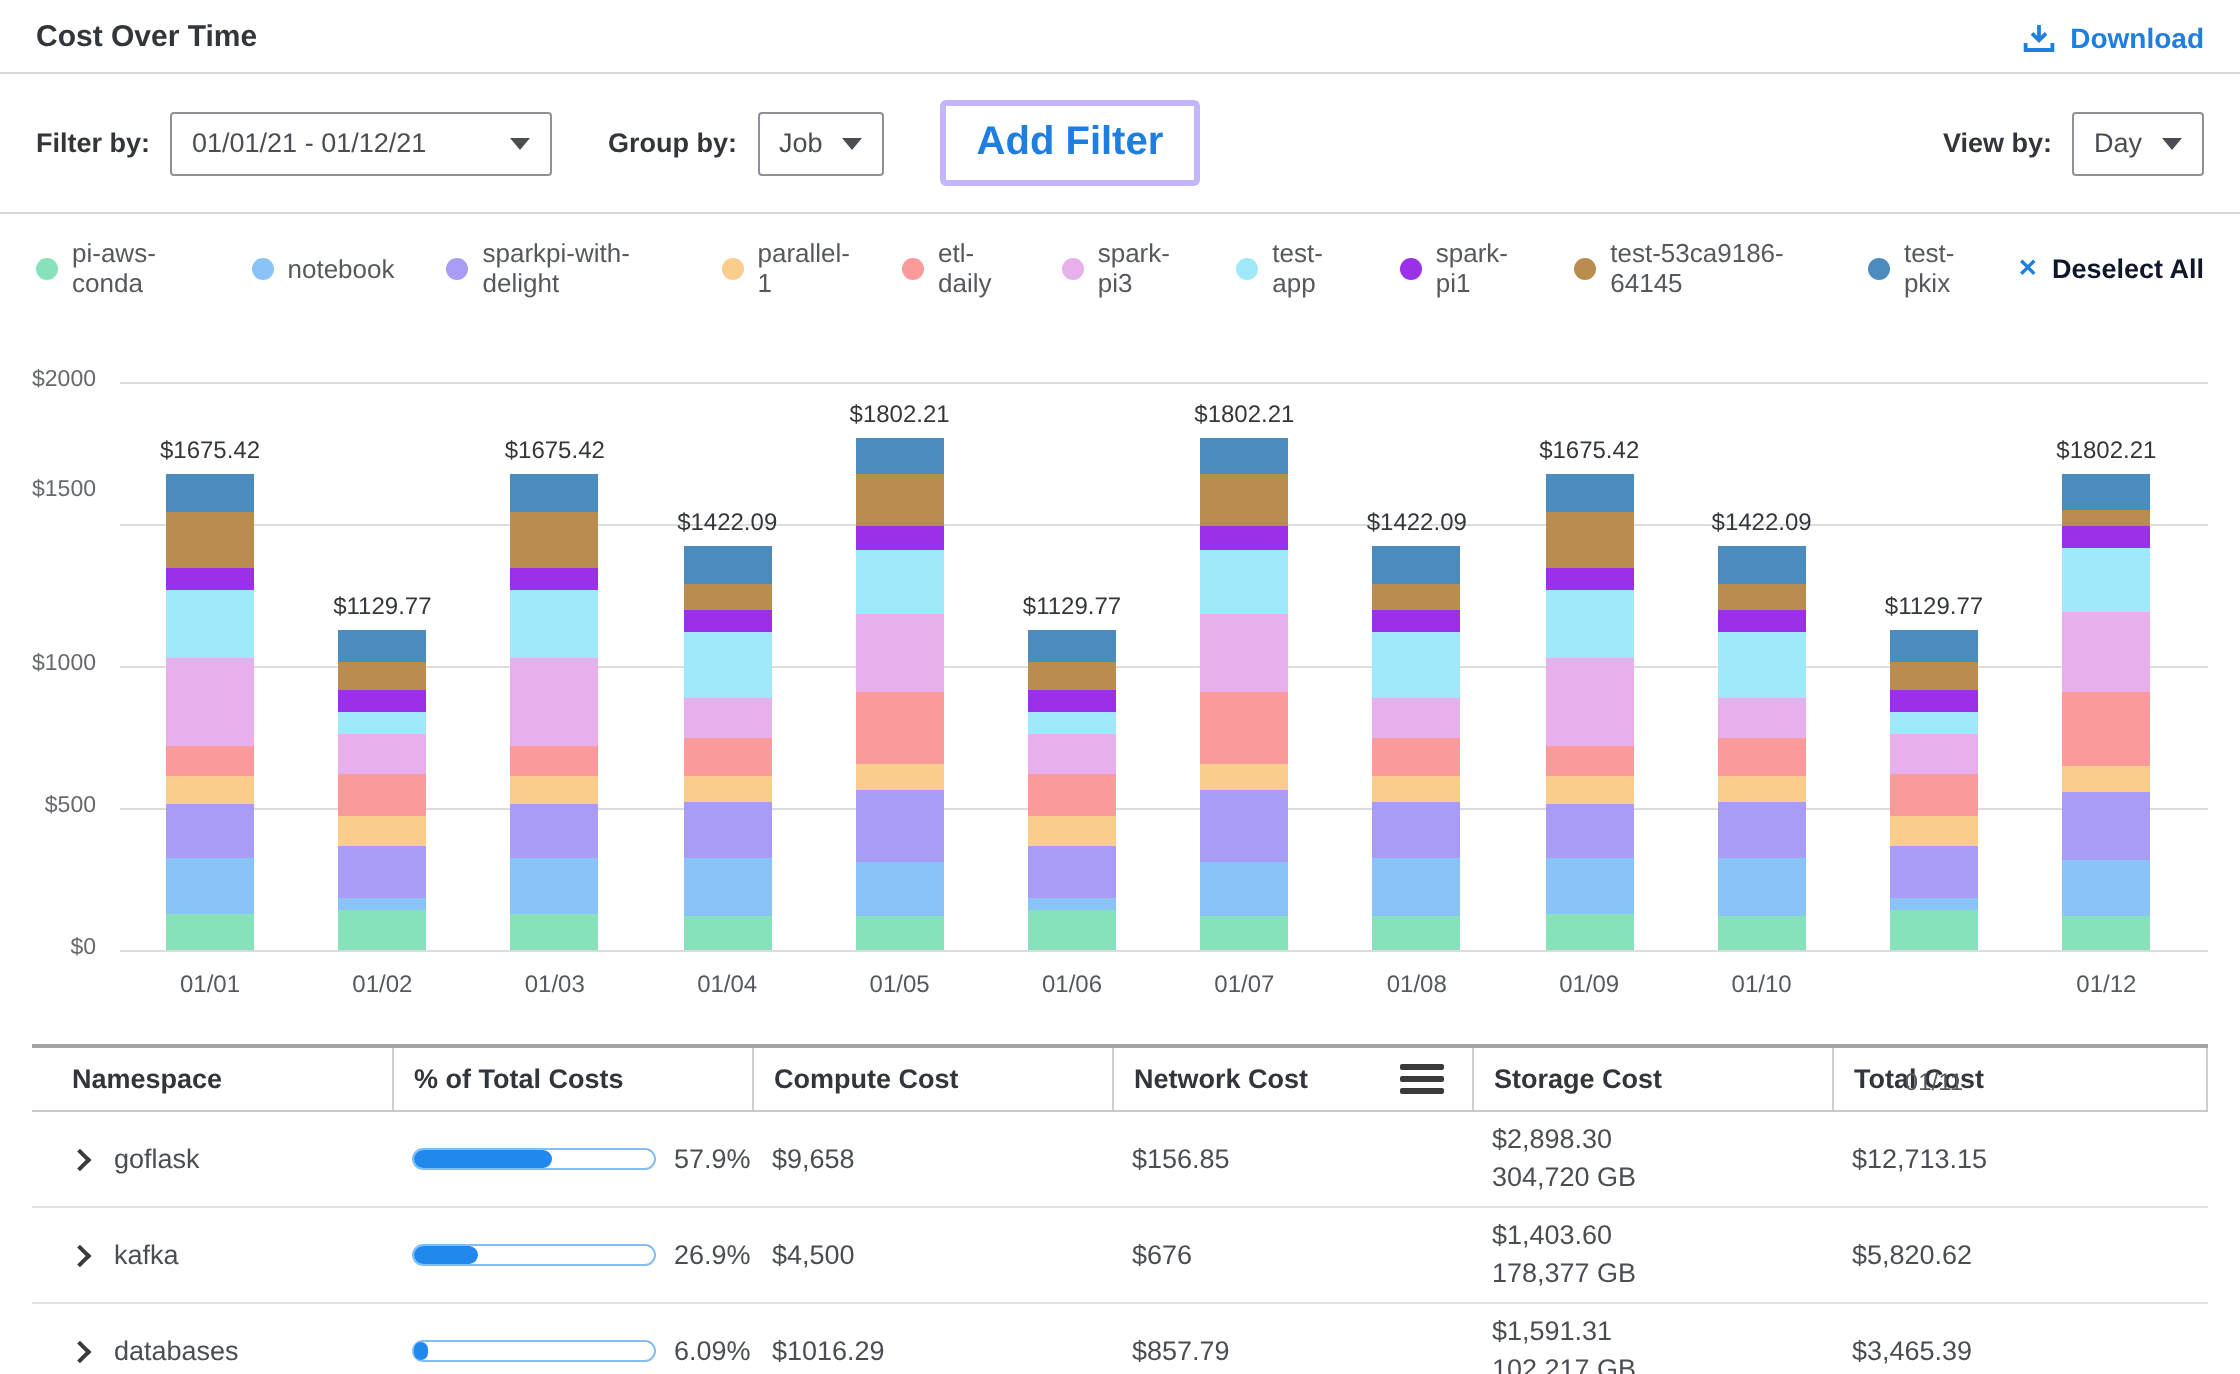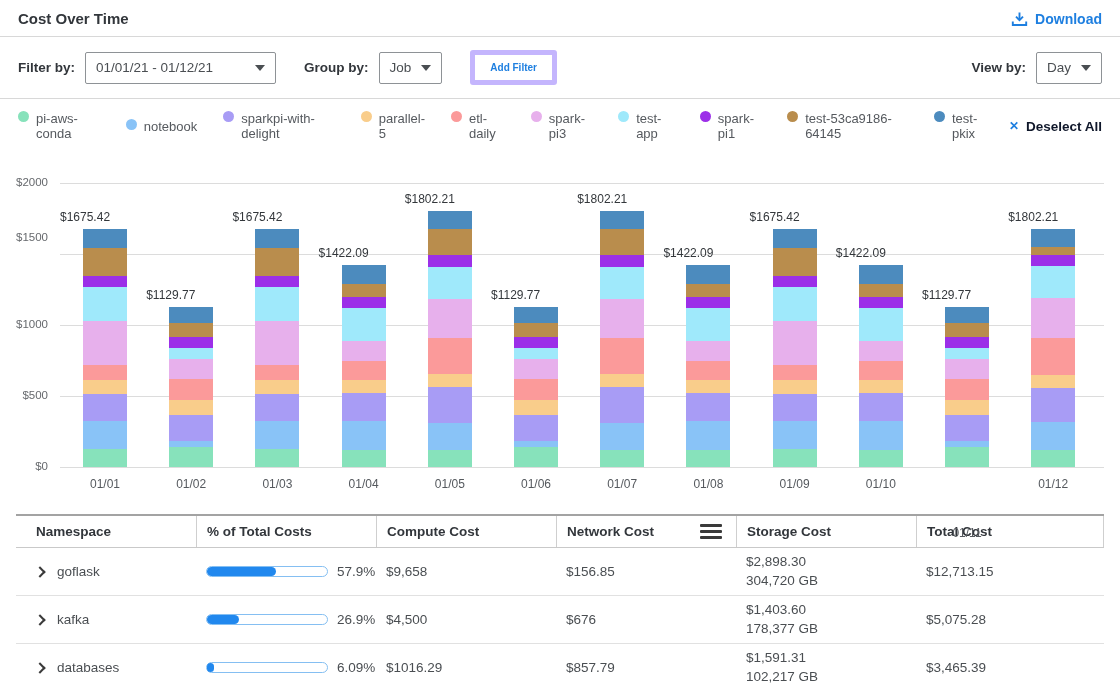--- a/index.html
+++ b/index.html
@@ -19,42 +19,42 @@
   .filterbar { display:flex; align-items:center; padding:13px 18px;
     border-bottom:1px solid #d8d8d8; }
   .flabel { font-size:13.5px; font-weight:bold; color:#32363b; margin-right:10px; }
   .dropdown { display:flex; align-items:center; justify-content:space-between;
     border:1px solid #8e9296; border-radius:2px; background:#fff; height:32px;
     padding:0 10px; font-size:13.5px; color:#4a4e52; cursor:pointer; gap:10px; }
   .dd-date { width:191px; }
   .caret { width:0; height:0; border-left:5px solid transparent;
     border-right:5px solid transparent; border-top:6px solid #4a4e52; }
   .gap-lg { margin-left:28px; }
-  .add-filter { margin-left:28px; background:#fff; border:5px solid #c4b5fd;
-    border-radius:3px; color:#1e7fe0; font-size:10px; font-weight:bold;
+  .add-filter { margin-left:28px; background:#fff; border:3px solid #c4b5fd;
+    border-radius:3px; color:#1e7fe0; font-size:20px; font-weight:bold;
     padding:7px 15px; cursor:pointer; font-family:inherit; }
   .spacer { flex:1; }
   
   .legendbar { display:flex; align-items:center; padding:12px 18px 10px 18px; }
   .legend-items { display:flex; align-items:center; gap:26px; flex:1; }
-  .legend-item { display:flex; gap:7px; cursor:pointer; }
+  .legend-item { display:flex; align-items:center; gap:7px; cursor:pointer; }
   .legend-dot { width:11px; height:11px; border-radius:50%; flex:none; }
   .legend-label { font-size:13px; color:#55595e; }
   .deselect { display:flex; align-items:center; gap:7px; cursor:pointer; margin-left:18px; }
   .deselect .x { color:#1e7fe0; font-size:12px; font-weight:bold; }
   .deselect .txt { color:#0f172a; font-size:13.5px; font-weight:bold; }
   
   .chart { position:relative; height:345px; margin-top:2px; }
   .gridline { position:absolute; left:60px; right:16px; height:1px; background:#dcdcdc; }
   .ytick { position:absolute; left:0; width:48px; text-align:right;
     font-size:11.5px; color:#66696d; }
   .bar-stack { position:absolute; width:44px; display:flex;
     flex-direction:column-reverse; }
   .bar-seg { width:100%; }
-  .bar-value { position:absolute; width:90px; 
+  .bar-value { position:absolute; width:90px; text-align:center;
     font-size:12px; color:#33373b; }
   .xtick { position:absolute; width:90px; text-align:center;
     font-size:12px; color:#55595e; }
   
   .cost-table { margin:16px 16px 0 16px; border-top:2px solid #a3a3a3; }
   .trow, .thead { display:grid; grid-template-columns:180px 180px 180px 180px 180px 1fr; }
   .thead { border-bottom:1px solid #c9c9c9; }
   .th { font-size:13.5px; font-weight:bold; color:#32363b; padding:8px 8px 8px 10px;
     display:flex; align-items:center; }
   .th:first-child { padding-left:20px; }
@@ -122,21 +122,21 @@
       <div class="legend-item">
         <span class="legend-dot" style="background: rgb(137, 195, 247);"></span>
         <span class="legend-label">notebook</span>
       </div>
       <div class="legend-item">
         <span class="legend-dot" style="background: rgb(168, 156, 245);"></span>
         <span class="legend-label">sparkpi-with-delight</span>
       </div>
       <div class="legend-item">
         <span class="legend-dot" style="background: rgb(249, 205, 139);"></span>
-        <span class="legend-label">parallel-5</span>
+        <span class="legend-label">parallel-1</span>
       </div>
       <div class="legend-item">
         <span class="legend-dot" style="background: rgb(251, 154, 154);"></span>
         <span class="legend-label">etl-daily</span>
       </div>
       <div class="legend-item">
         <span class="legend-dot" style="background: rgb(231, 176, 236);"></span>
         <span class="legend-label">spark-pi3</span>
       </div>
       <div class="legend-item">
@@ -403,21 +403,21 @@
             </div>
             <span>26.9%</span>
           </div>
         </div>
         <div class="td">$4,500</div>
         <div class="td">$676</div>
         <div class="td td-network">
           <div class="net-line">$1,403.60</div>
           <div class="net-line">178,377 GB</div>
         </div>
-        <div class="td">$5,075.28</div>
+        <div class="td">$5,820.62</div>
       </div>
       <div class="trow">
         <div class="td td-name">
           <span class="chev"></span>
           <span>databases</span>
         </div>
         <div class="td">
           <div class="pbar-wrap">
             <div class="pbar">
               <div class="pbar-fill" style="width: 6.09%;"></div>

